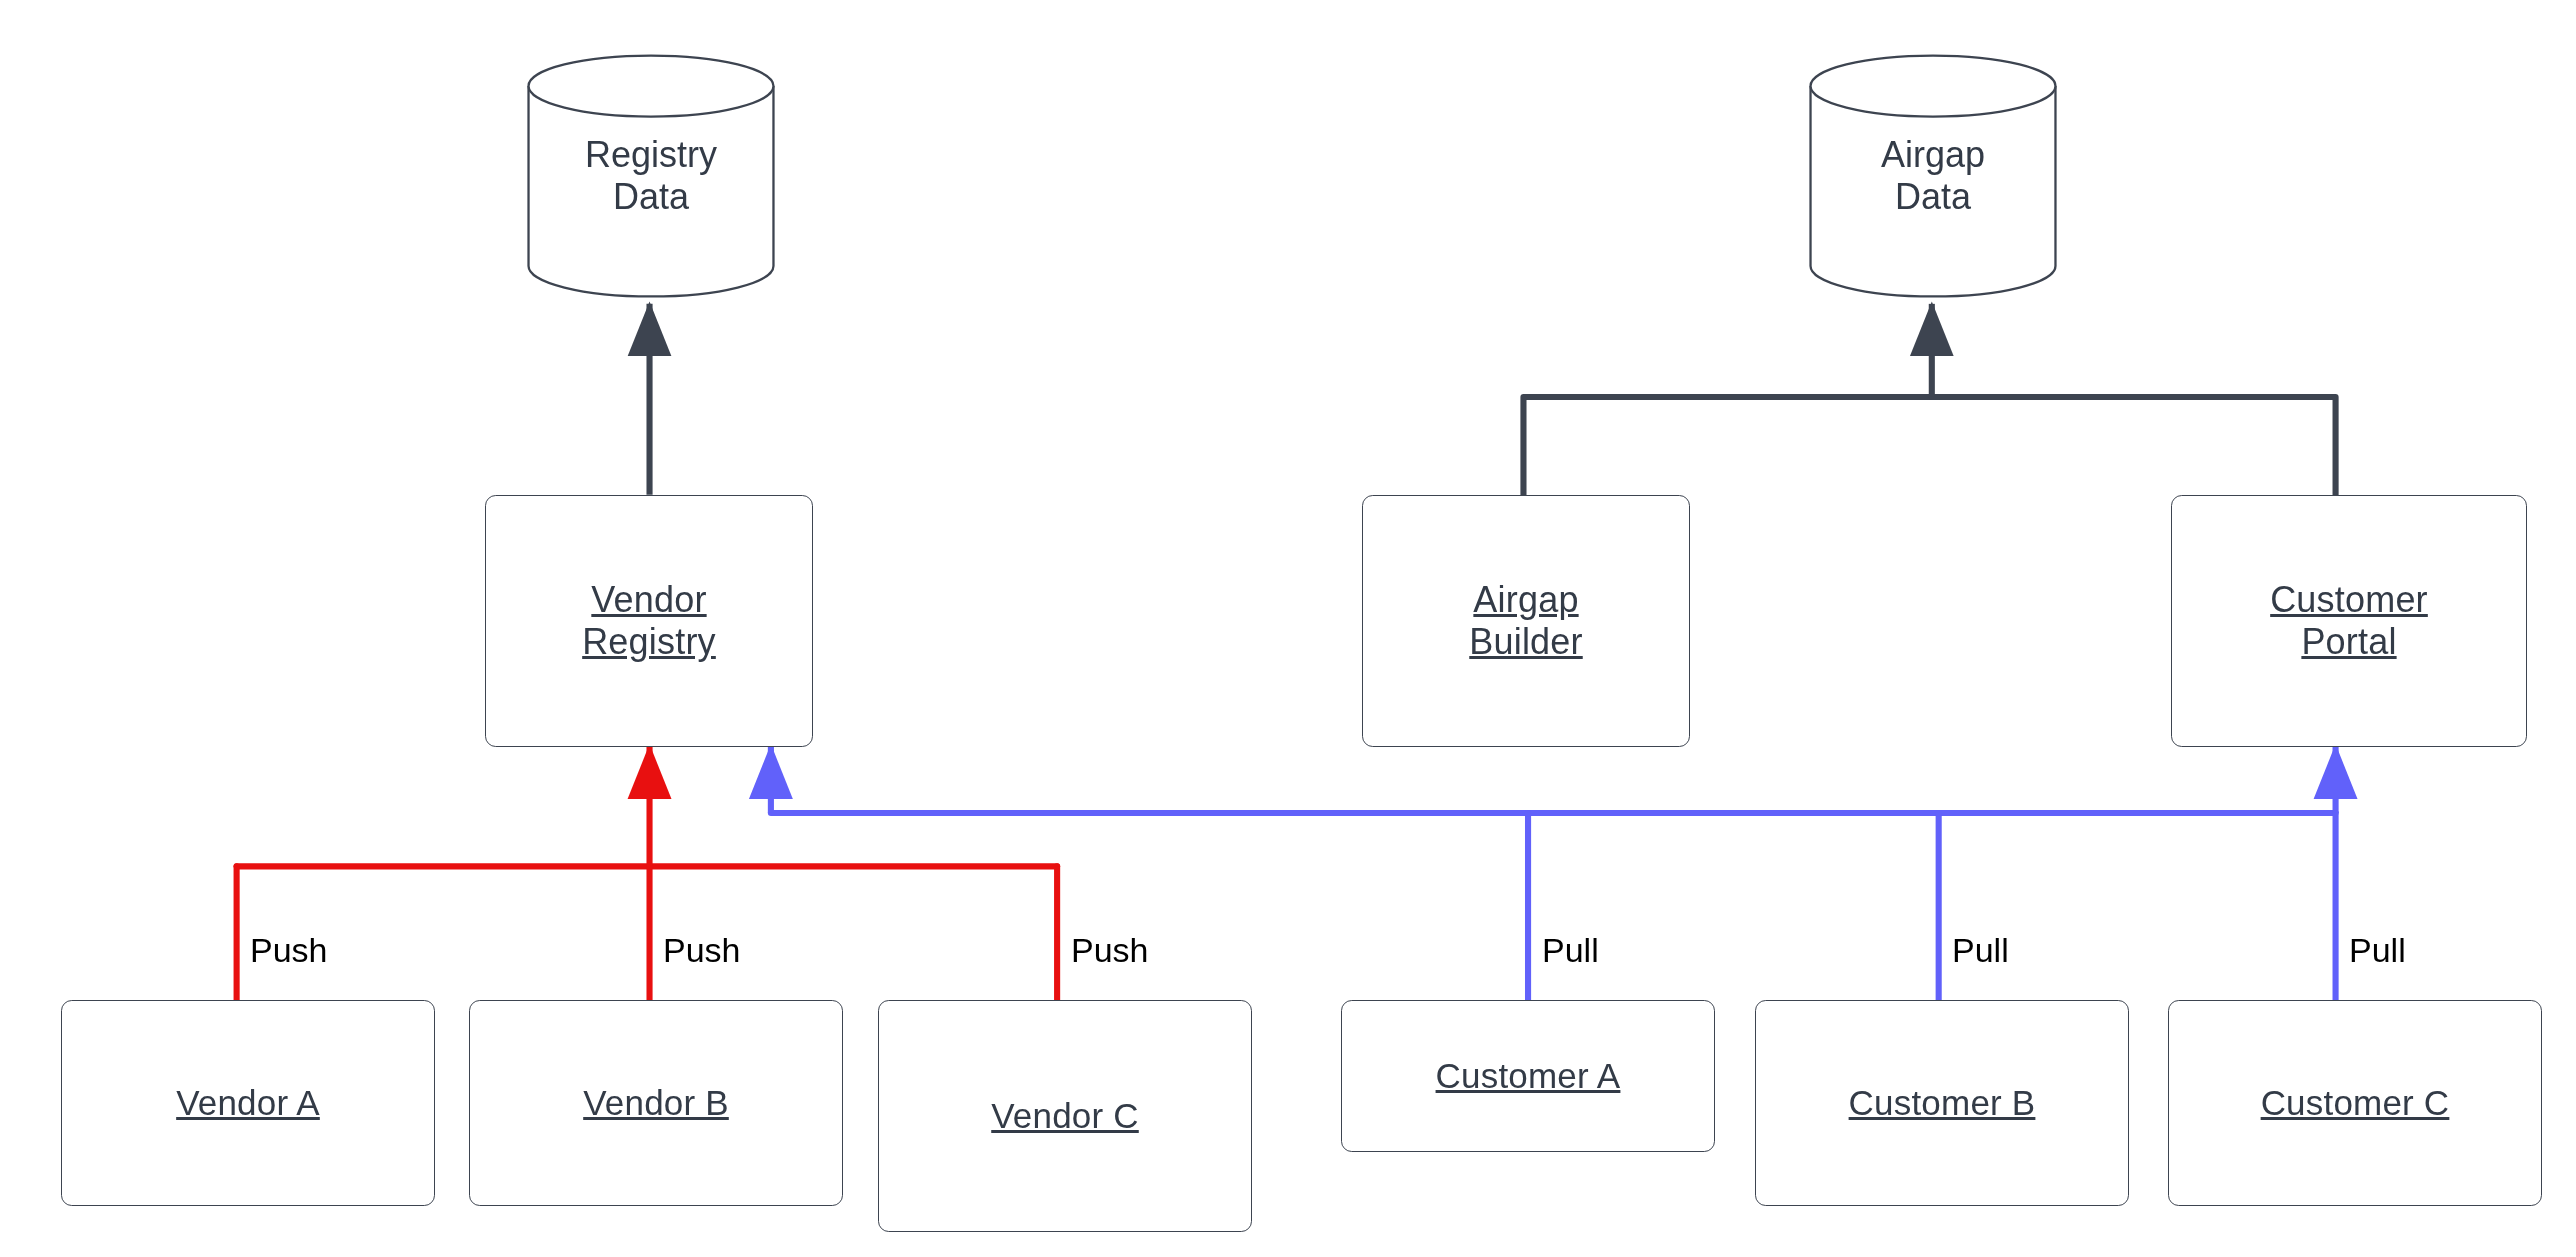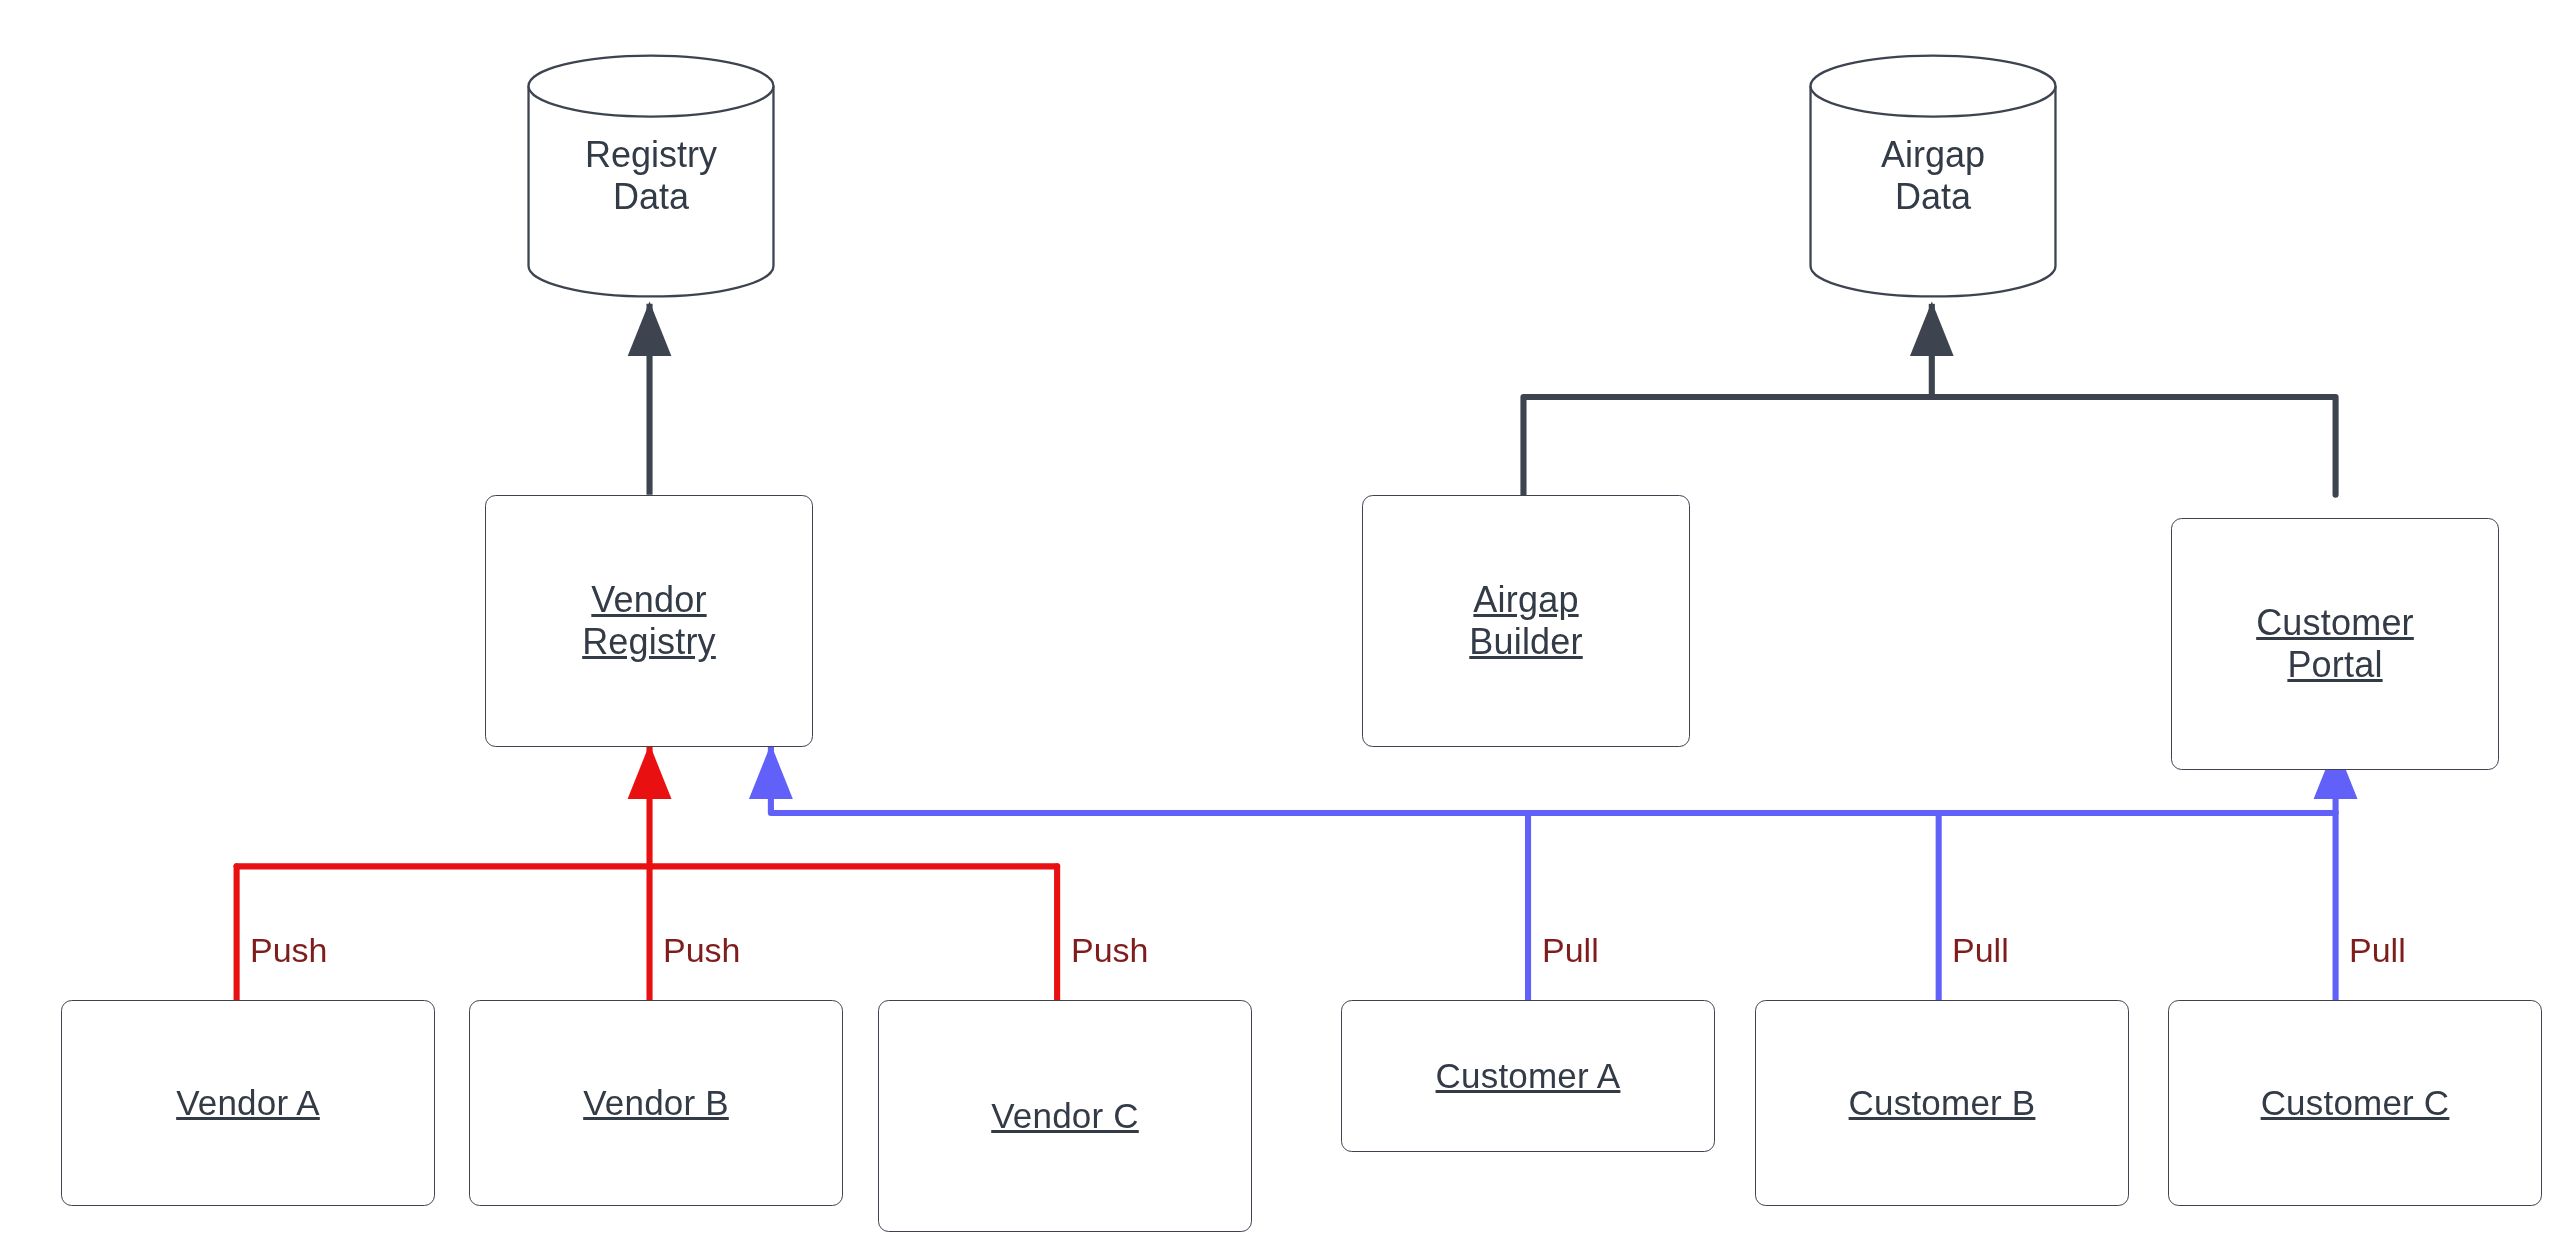--- a/index.html
+++ b/index.html
@@ -68,21 +68,21 @@
     z-index: 2;
     font-size: 36px;
     line-height: 1.18;
     color: #333b47;
     white-space: pre-line;
     text-align: center;
   }
   .edge-label {
     position: absolute;
     font-size: 34px;
-    color: #7f1d1d;
+    color: #000000;
     white-space: nowrap;
     background: transparent;
   }
 </style>
 </head>
 <body>
 
 <div id="diagram-root">
 
   <svg id="edge-layer" viewBox="0 0 3375 1648" xmlns="http://www.w3.org/2000/svg">
@@ -162,21 +162,21 @@
   <div class="node node-box" style="left:485px; top:495px; width:328px; height:252px;">
     <span class="node-label">Vendor
 Registry</span>
   </div>
 
   <div class="node node-box" style="left:1362px; top:495px; width:328px; height:252px;">
     <span class="node-label">Airgap
 Builder</span>
   </div>
 
-  <div class="node node-box" style="left:2171px; top:495px; width:328px; height:252px;margin-top:23px;">
+  <div class="node node-box" style="left:2171px; top:495px; width:356px; height:252px;">
     <span class="node-label">Customer
 Portal</span>
   </div>
 
   <div class="edge-label" style="left:250px; top:931px;">Push</div>
   <div class="edge-label" style="left:663px; top:931px;">Push</div>
   <div class="edge-label" style="left:1071px; top:931px;">Push</div>
 
   <div class="edge-label" style="left:1542px; top:931px;">Pull</div>
   <div class="edge-label" style="left:1952px; top:931px;">Pull</div>

